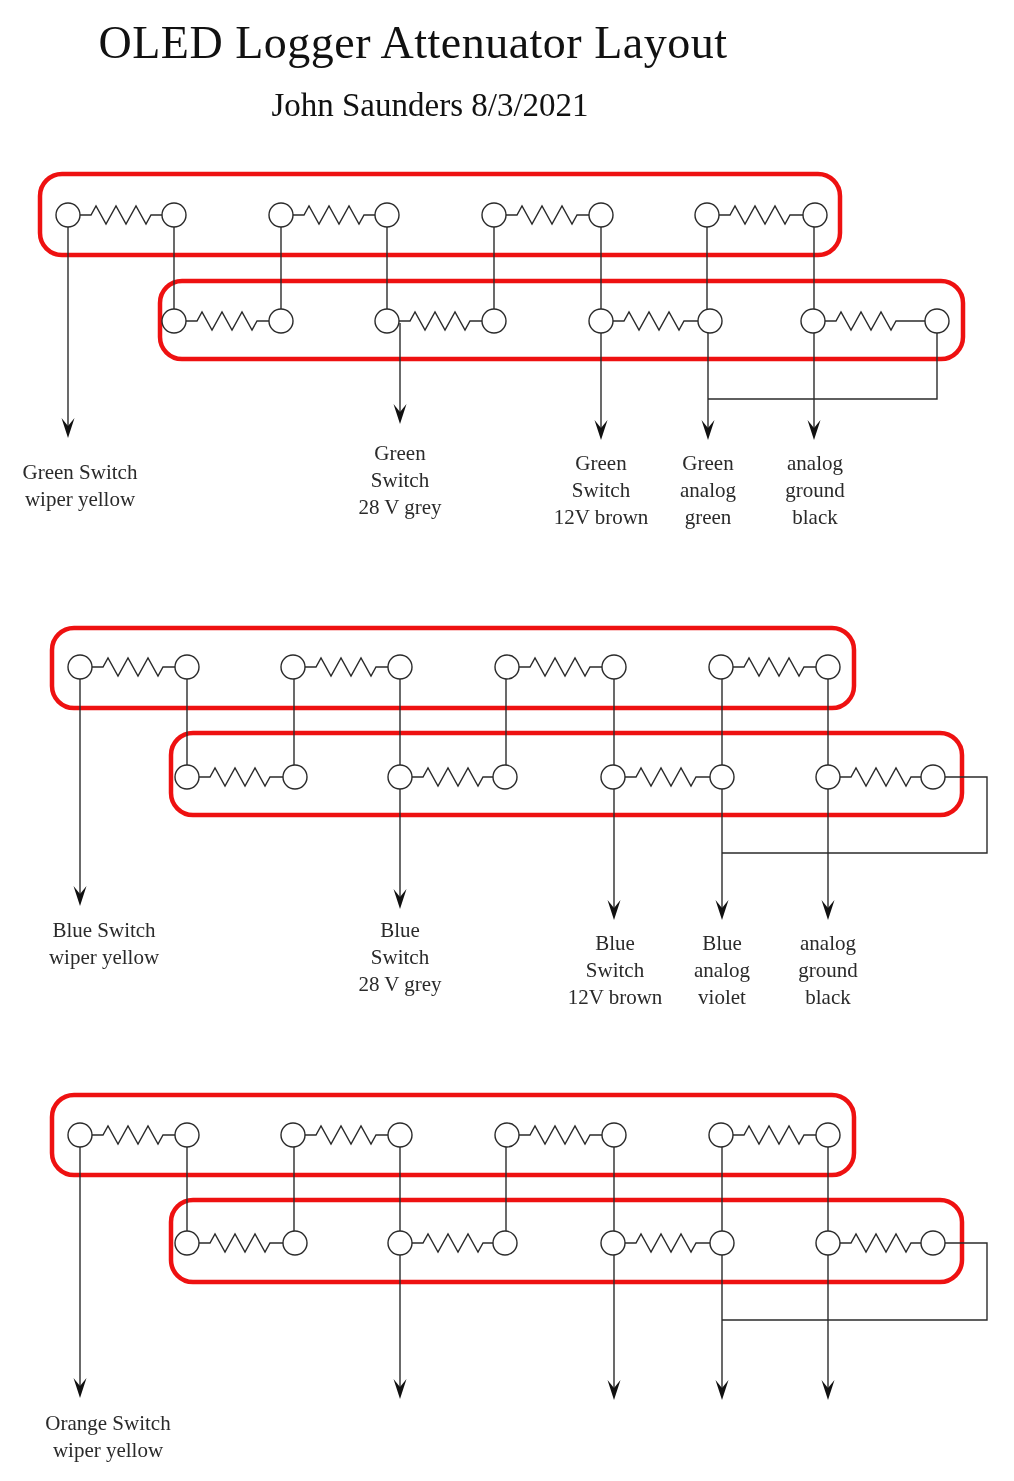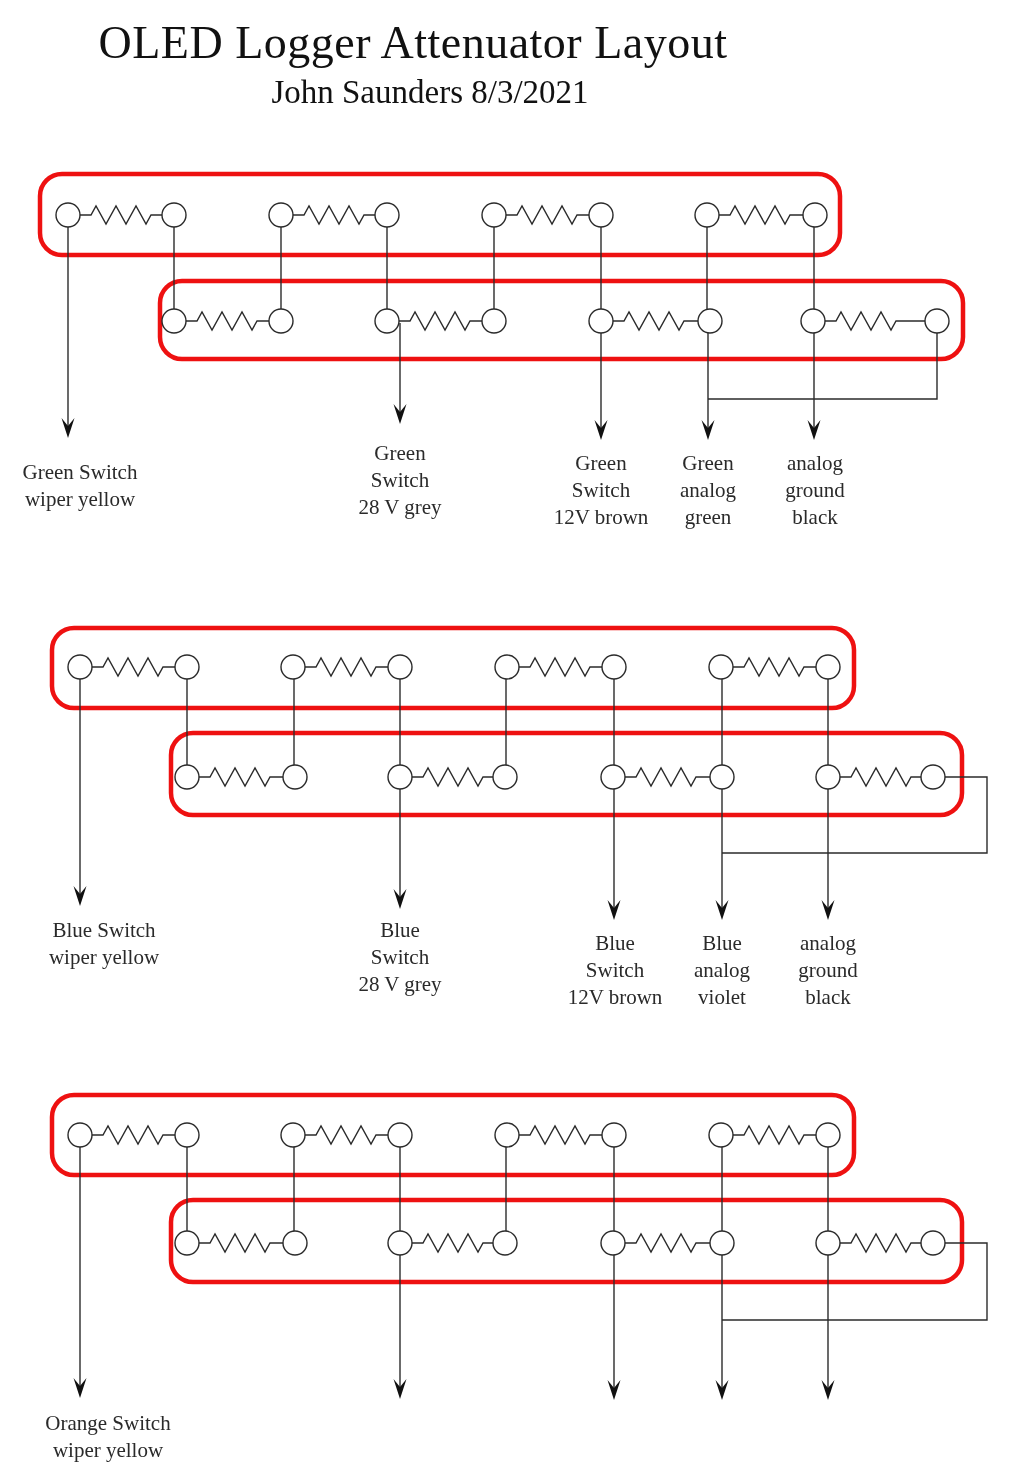--- a/index.html
+++ b/index.html
@@ -1,20 +1,20 @@
 <!DOCTYPE html>
 <html><head>
 <meta charset="utf-8">
 <style>
   html,body{margin:0;padding:0;background:#ffffff;}
   .canvas{position:relative;width:1014px;height:1481px;background:#ffffff;overflow:hidden;
           font-family:"Liberation Serif", serif;border-radius:15px;}
   .title{position:absolute;top:16px;left:413px;transform:translateX(-50%);
          font-size:46px;color:#111;white-space:nowrap;letter-spacing:0.5px;}
-  .subtitle{position:absolute;top:74px;left:430px;transform:translateX(-50%);
+  .subtitle{position:absolute;top:87px;left:430px;transform:translateX(-50%);
             font-size:33px;color:#111;white-space:nowrap;}
   svg{position:absolute;left:0;top:0;}
   text{font-family:"Liberation Serif", serif;font-size:21px;fill:#2a2a2a;}
 </style>
 </head>
 <body>
 
 <div class="canvas">
   <div class="title">OLED Logger Attenuator Layout</div>
   <div class="subtitle">John Saunders 8/3/2021</div>

